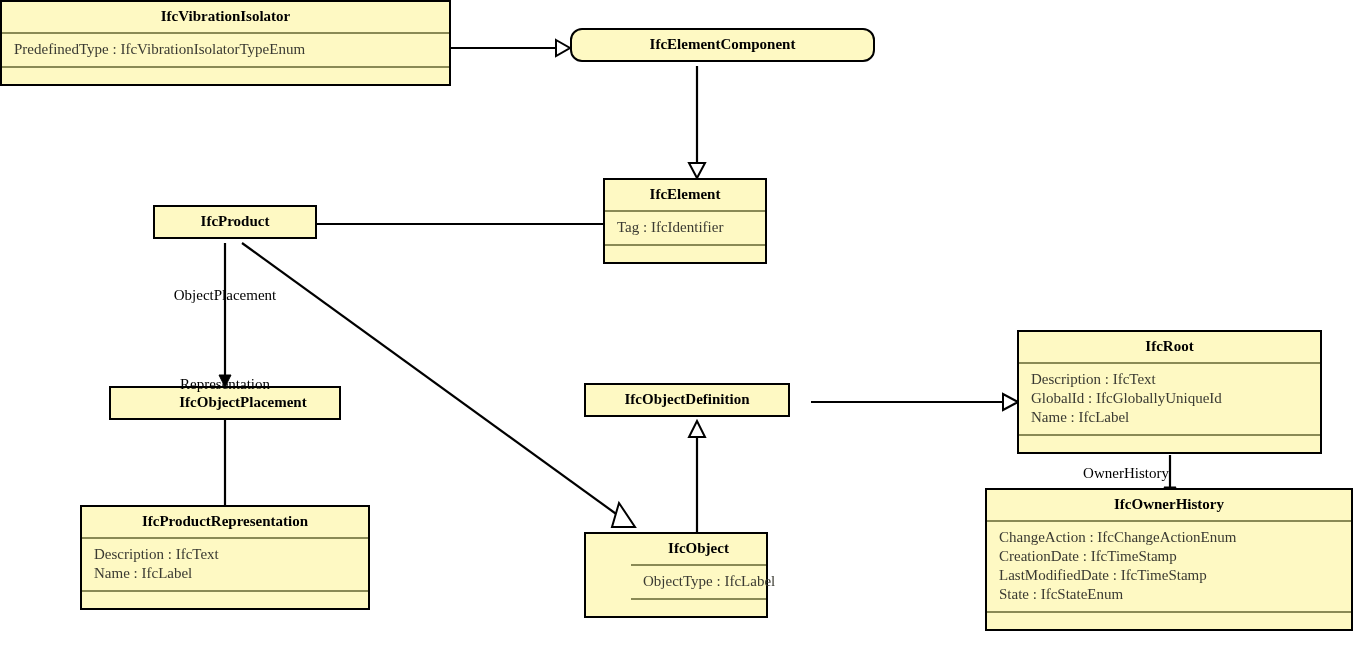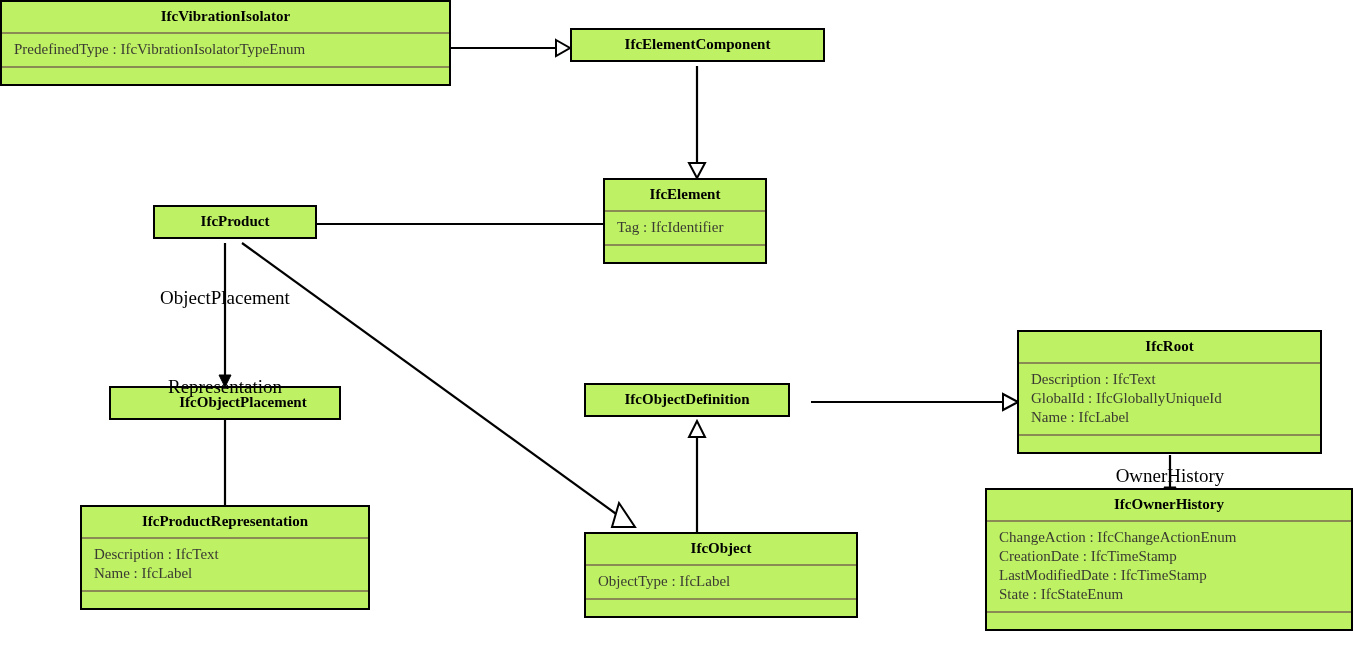--- a/index.html
+++ b/index.html
@@ -19,21 +19,21 @@
     position: absolute;
     left: 0; top: 0;
     width: 1355px;
     height: 661px;
   }
 
   
   .uml-class {
     position: absolute;
     box-sizing: border-box;
-    background: #bef264;
+    background: #fef9c3;
     border: 2px solid #000000;
     z-index: 5;
   }
   .uml-title {
     text-align: center;
     font-weight: bold;
     font-size: 15px;
     line-height: 1;
     padding: 7px 10px 8px 10px;
     color: #000;
@@ -50,21 +50,21 @@
   .uml-attr {
     font-size: 15px;
     line-height: 1.27;
     color: #3a3a32;
     white-space: nowrap;
   }
 
   
   .edge-label {
     position: absolute;
-    font-size: 19px;
+    font-size: 15px;
     line-height: 1;
     color: #000;
     white-space: nowrap;
     z-index: 9;
     transform: translateX(-50%);
   }
 
   svg.links {
     position: absolute;
     left: 0; top: 0;
@@ -131,21 +131,21 @@
   </svg>
 
   <div class="uml-class" style="left:0px; top:0px; width:451px;">
     <div class="uml-title">IfcVibrationIsolator</div>
     <div class="uml-compartment">
       <div class="uml-attr">PredefinedType : IfcVibrationIsolatorTypeEnum</div>
     </div>
     <div class="uml-compartment empty"></div>
   </div>
 
-  <div class="uml-class" style="left:570px; top:28px; width:255px;">
+  <div class="uml-class" style="left:570px; top:28px; width:305px;border-radius:12px;">
     <div class="uml-title">IfcElementComponent</div>
   </div>
 
   <div class="uml-class" style="left:603px; top:178px; width:164px;">
     <div class="uml-title">IfcElement</div>
     <div class="uml-compartment">
       <div class="uml-attr">Tag : IfcIdentifier</div>
     </div>
     <div class="uml-compartment empty"></div>
   </div>
@@ -164,21 +164,21 @@
       <div class="uml-attr">Description : IfcText</div>
       <div class="uml-attr">Name : IfcLabel</div>
     </div>
     <div class="uml-compartment empty"></div>
   </div>
 
   <div class="uml-class" style="left:584px; top:383px; width:206px;">
     <div class="uml-title">IfcObjectDefinition</div>
   </div>
 
-  <div class="uml-class" style="left:584px; top:532px; width:274px;">
+  <div class="uml-class" style="left:584px; top:532px; width:184px;padding-left:45px;">
     <div class="uml-title">IfcObject</div>
     <div class="uml-compartment">
       <div class="uml-attr">ObjectType : IfcLabel</div>
     </div>
     <div class="uml-compartment empty"></div>
   </div>
 
   <div class="uml-class" style="left:1017px; top:330px; width:305px;">
     <div class="uml-title">IfcRoot</div>
     <div class="uml-compartment">
@@ -197,15 +197,15 @@
       <div class="uml-attr">LastModifiedDate : IfcTimeStamp</div>
       <div class="uml-attr">State : IfcStateEnum</div>
     </div>
     <div class="uml-compartment empty"></div>
   </div>
 
   <div class="edge-label" style="left:225px; top:288px;">ObjectPlacement</div>
 
   <div class="edge-label" style="left:225px; top:377px;">Representation</div>
 
-  <div class="edge-label" style="left:1170px; top:466px;">OwnerHistory</div>
+  <div class="edge-label" style="left:1126px; top:466px;">OwnerHistory</div>
 
 </div>
 
 </body></html>

